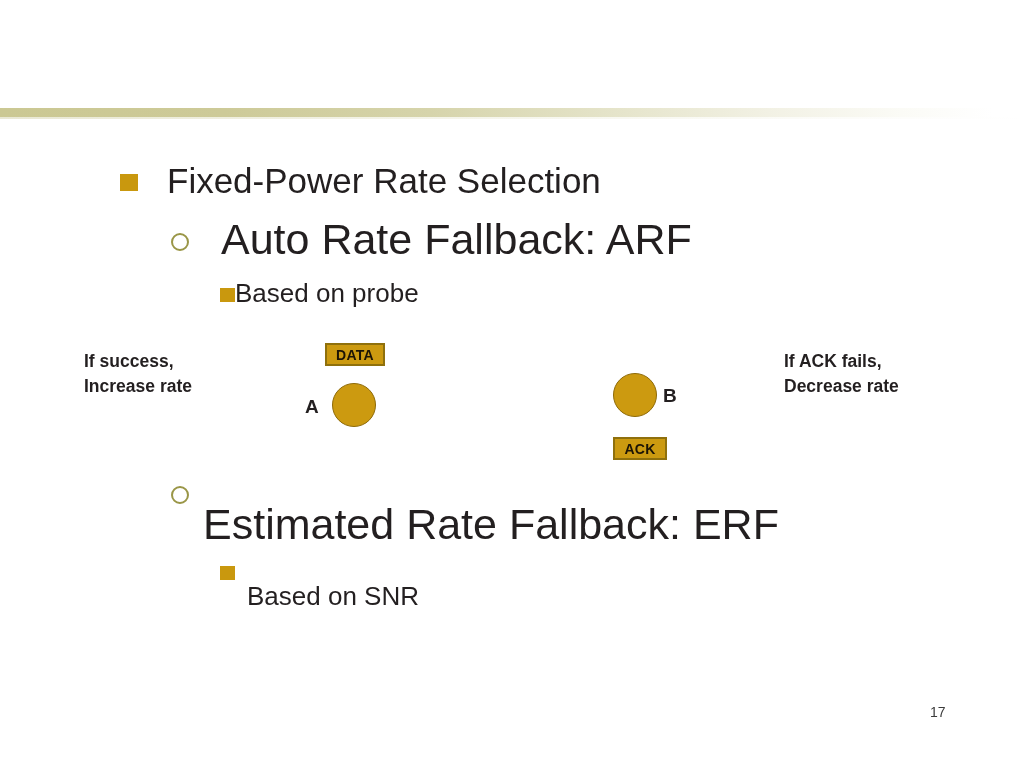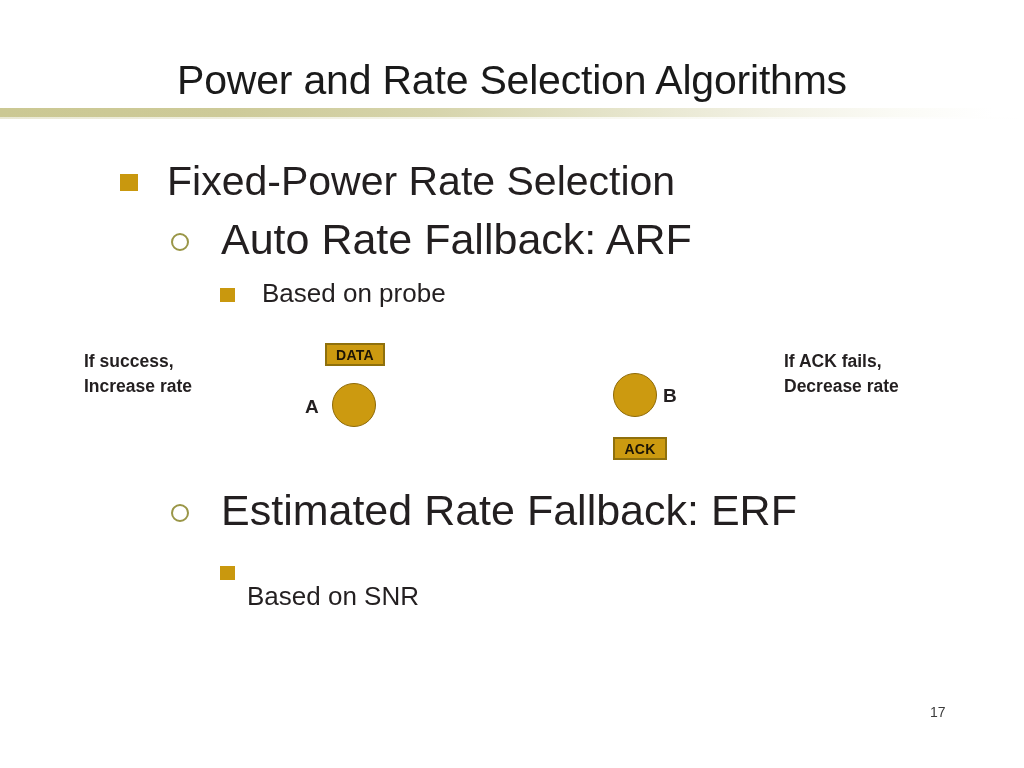--- a/index.html
+++ b/index.html
@@ -81,21 +81,21 @@
   }
   .circ-hollow {
     width: 14px;
     height: 14px;
     border: 2px solid #9a9647;
     border-radius: 50%;
     background: transparent;
     margin-top: 14px;
   }
   .bullet-text-l1 {
-    font-size: 41px;
+    font-size: 35px;
     line-height: 42px;
     color: #231f20;
     font-weight: 400;
   }
   .bullet-text-l2 {
     font-size: 43px;
     line-height: 40px;
     color: #231f20;
     font-weight: 400;
   }
@@ -106,23 +106,23 @@
     font-weight: 400;
   }
 
   #row-fixed-power { left: 120px; top: 160px; }
   #row-fixed-power .bullet-text-l1 { margin-left: 29px; }
 
   #row-arf { left: 171px; top: 219px; }
   #row-arf .bullet-text-l2 { margin-left: 32px; }
 
   #row-probe { left: 220px; top: 277px; }
-  #row-probe .bullet-text-l3 { margin-left: 27px; }
-
-  #row-erf { left: 171px; top: 490px; }
+  #row-probe .bullet-text-l3 { }
+
+  #row-erf { left: 171px; top: 472px; flex-direction: column; }
   #row-erf .bullet-text-l2 { margin-left: 32px; }
 
   #row-snr { left: 220px; top: 555px; flex-direction: column; }
   #row-snr .bullet-text-l3 { margin-left: 27px; }
 
   
   #diagram {
     position: absolute;
     left: 0;
     top: 0;
@@ -190,21 +190,20 @@
     color: #3b3b3b;
     line-height: 18px;
     text-align: right;
   }
 </style>
 </head>
 <body>
 
 <div id="slide">
 
-  <div id="slide-title">Power and Rate Selection Algorithms</div>
 
   <div id="title-divider"></div>
   <div id="title-divider-tail"></div>
 
   <div class="bullet-row" id="row-fixed-power">
     <div class="bullet-marker sq-lg"></div>
     <div class="bullet-text-l1">Fixed-Power Rate Selection</div>
   </div>
 
   <div class="bullet-row" id="row-arf">

